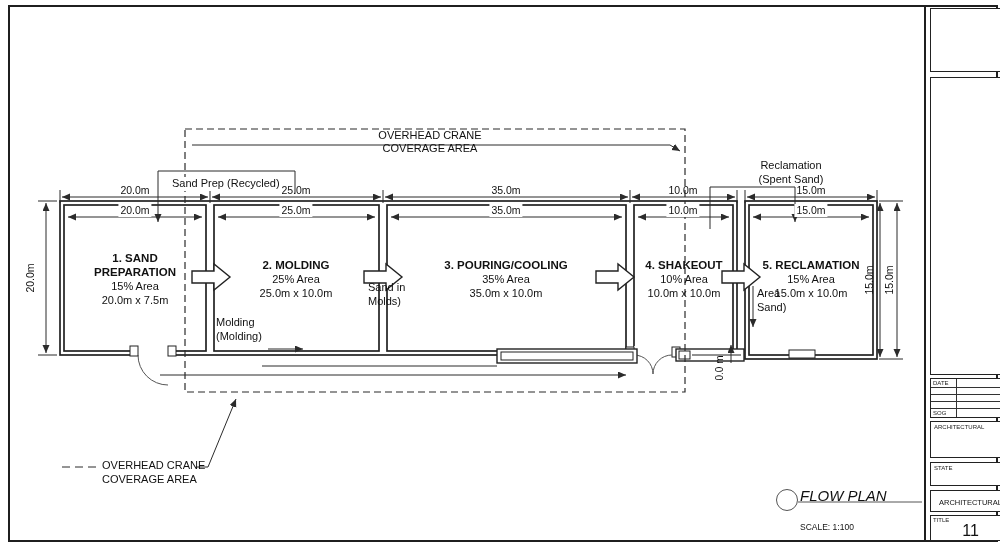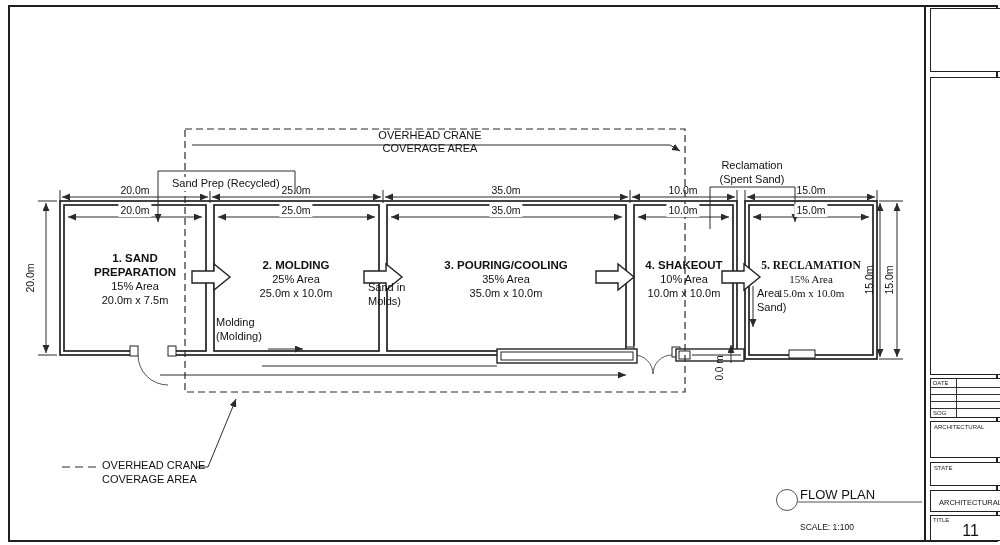--- a/index.html
+++ b/index.html
@@ -127,21 +127,21 @@
     </g>
   </svg>
 
   <div class="t ctr" style="left:430px;top:129px;font-size:11px;">
     <div>OVERHEAD CRANE</div>
     <div>COVERAGE AREA</div>
   </div>
 
   <div class="t ann wbg" style="left:170px;top:156px;margin-top:21px;">Sand Prep (Recycled)</div>
 
-  <div class="t ctr ann" style="left:752px;top:159px;">
+  <div class="t ctr ann" style="left:791px;top:159px;">
     <div>Reclamation</div>
     <div>(Spent Sand)</div>
   </div>
 
   <div class="t ctr dimtxt" style="left:135px;top:184px;">20.0m</div>
   <div class="t ctr dimtxt" style="left:296px;top:184px;">25.0m</div>
   <div class="t ctr dimtxt" style="left:506px;top:184px;">35.0m</div>
   <div class="t ctr dimtxt" style="left:683px;top:184px;">10.0m</div>
   <div class="t ctr dimtxt" style="left:811px;top:184px;">15.0m</div>
 
@@ -169,21 +169,21 @@
   <div class="room-lbl" style="left:506px;top:258px;width:170px;">
     <div class="rt">3. POURING/COOLING</div>
     <div class="rl">35% Area</div>
     <div class="rl">35.0m x 10.0m</div>
   </div>
   <div class="room-lbl" style="left:684px;top:258px;width:110px;">
     <div class="rt">4. SHAKEOUT</div>
     <div class="rl">10% Area</div>
     <div class="rl">10.0m x 10.0m</div>
   </div>
-  <div class="room-lbl" style="left:811px;top:258px;width:130px;font-family:Liberation Serif, serif;">
+  <div class="room-lbl" style="left:811px;top:258px;width:130px;">
     <div class="rt">5. RECLAMATION</div>
     <div class="rl">15% Area</div>
     <div class="rl">15.0m x 10.0m</div>
   </div>
 
   <div class="t ann" style="left:216px;top:316px;">
     <div>Molding</div>
     <div>(Molding)</div>
   </div>
   <div class="t ann" style="left:368px;top:281px;">
@@ -193,21 +193,21 @@
   <div class="t ann" style="left:757px;top:287px;">
     <div>Area</div>
     <div>Sand)</div>
   </div>
 
   <div class="t ann" style="left:102px;top:459px;">
     <div>OVERHEAD CRANE</div>
     <div>COVERAGE AREA</div>
   </div>
 
-  <div class="t" style="left:800px;top:487px;font-size:13px;">FLOW PLAN</div>
+  <div class="t" style="left:800px;top:487px;font-size:15px;font-style:italic;">FLOW PLAN</div>
   <div class="t" style="left:800px;top:504px;font-size:8.5px;margin-top:18px;">SCALE: 1:100</div>
 
   <div class="tb" style="top:8px;height:64px;"></div>
   <div class="tb" style="top:77px;height:298px;"></div>
 
   <div class="tb" style="top:378px;height:40px;">
     <div class="tbdiv"></div>
     <div class="tbrow" style="height:9px;">
       <span class="tbsm" style="left:2px;top:1px;">DATE</span>
     </div>

